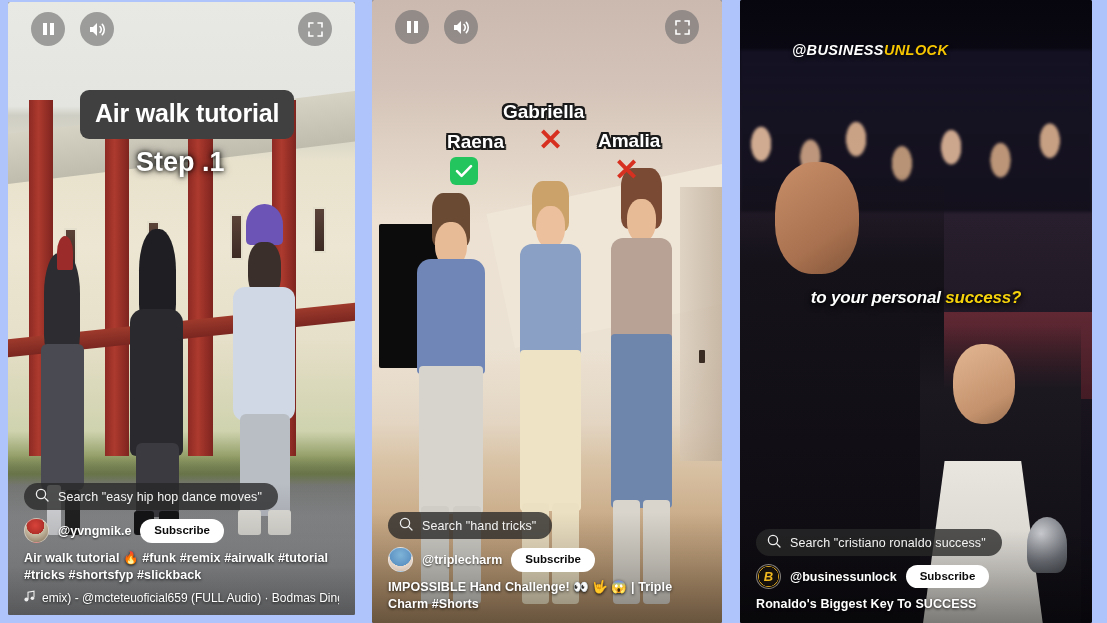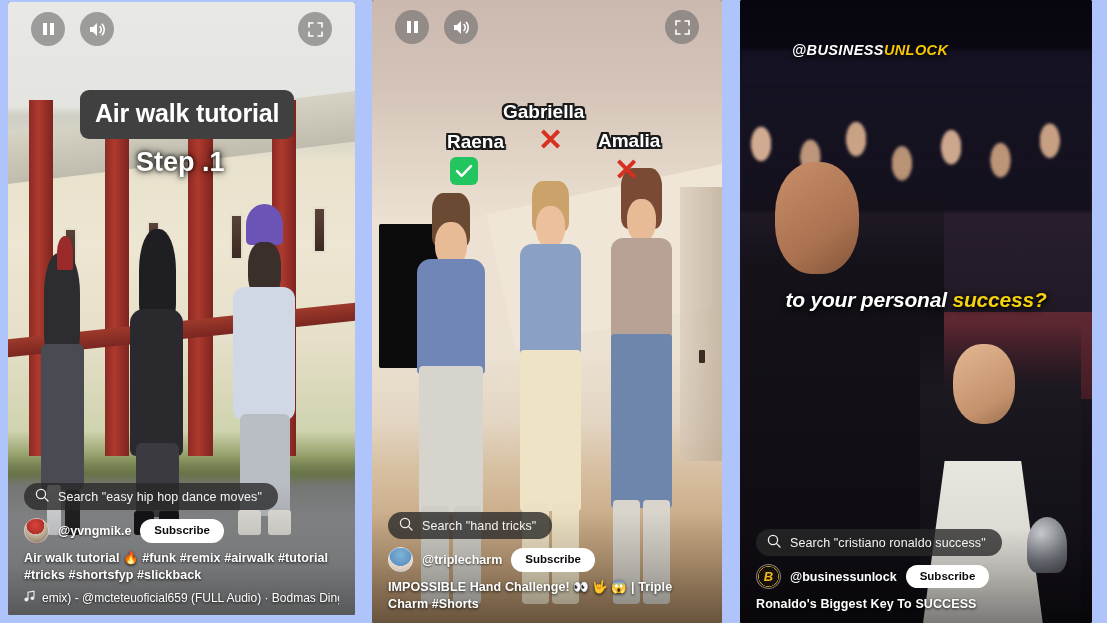--- a/index.html
+++ b/index.html
@@ -307,21 +307,21 @@
     z-index: 14;
     font-style: italic;
     text-shadow: 0 2px 4px rgba(0,0,0,.9);
   }
   .brandtag .w { color:#ffffff; }
   .brandtag .y { color:#f7c600; }
   .p3-sub {
     position:absolute; left:0; right:0; top:288px;
     text-align:center;
     z-index:14;
-    font-size: 21px;
+    font-size: 17px;
     font-weight: 800;
     font-style: italic;
     letter-spacing: -.2px;
     text-shadow: 0 3px 6px rgba(0,0,0,.95), 0 0 3px rgba(0,0,0,.9);
   }
   .p3-sub .w { color:#ffffff; }
   .p3-sub .y { color:#f5d20c; }
 
   
   .pp { position:absolute; border-radius: 30% 30% 18% 18%; }

